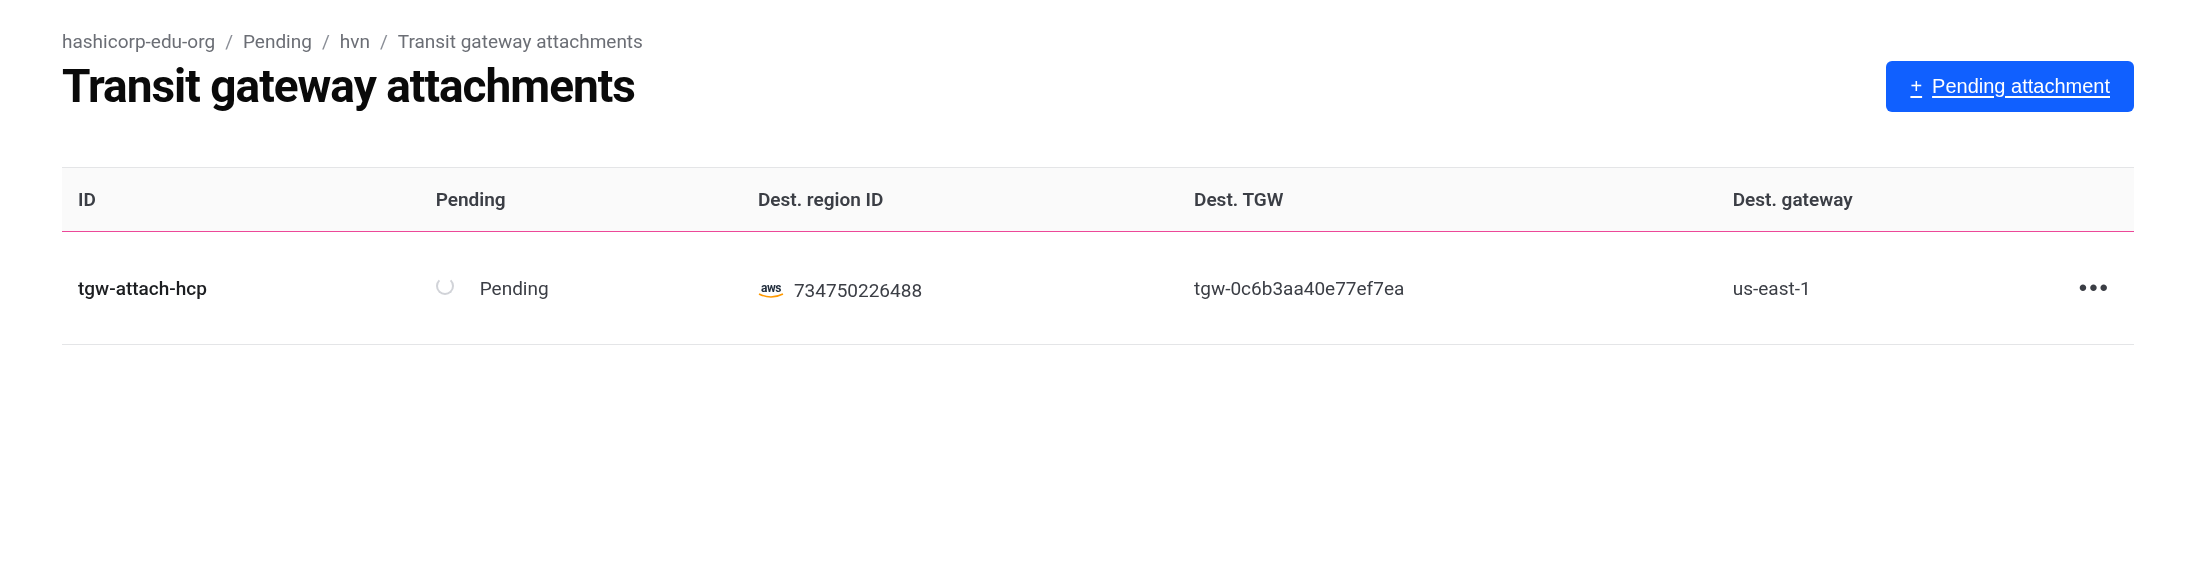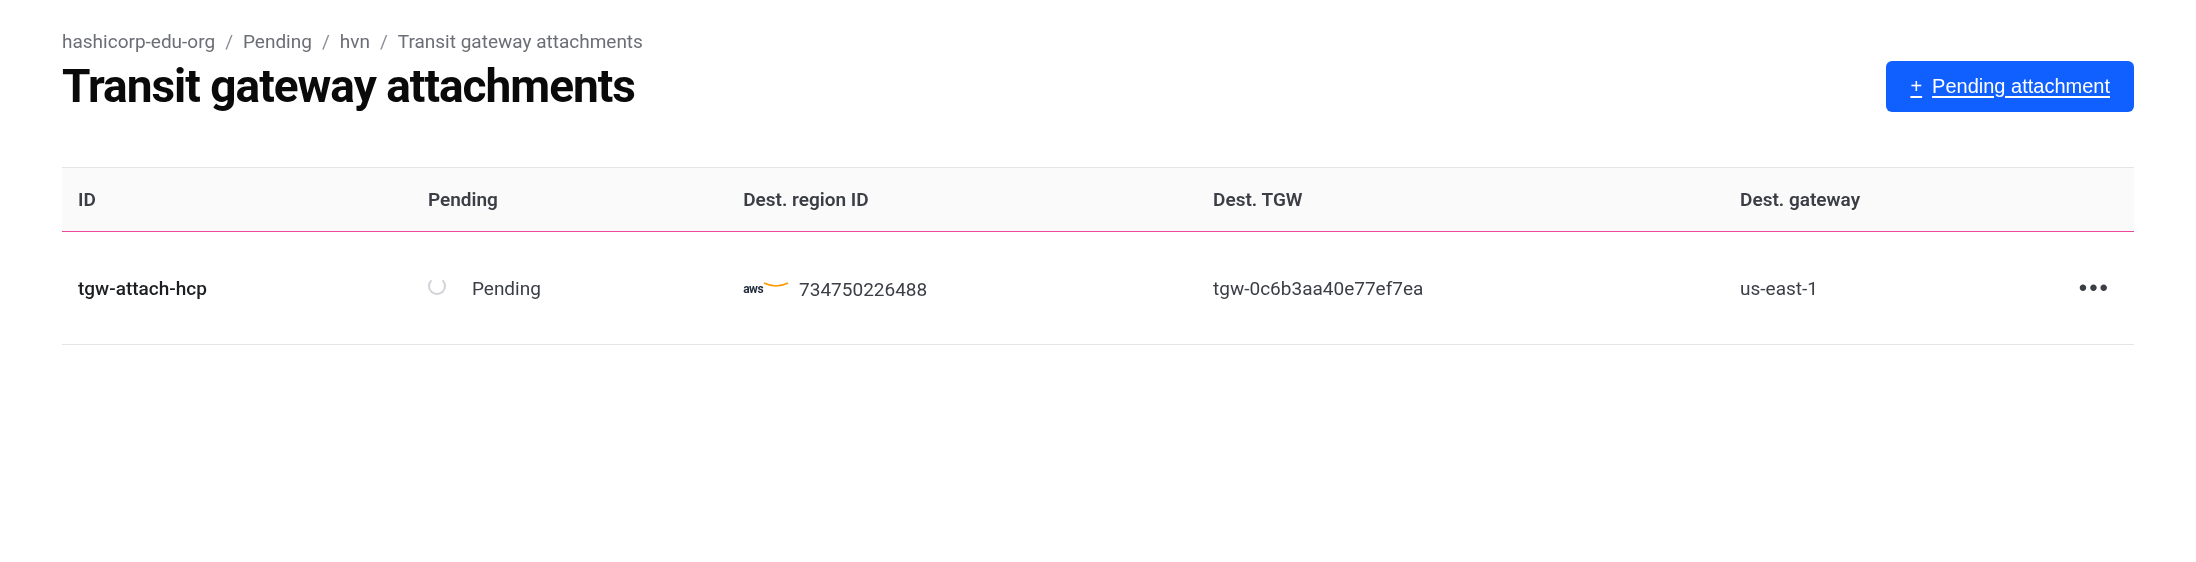--- a/index.html
+++ b/index.html
@@ -107,22 +107,22 @@
       border-top-color: transparent;
       border-radius: 50%;
     }
     .aws-cell {
       display: inline-flex;
       align-items: center;
       gap: 10px;
     }
     .aws-logo {
       display: inline-flex;
-      flex-direction: row;
-      align-items: flex-start;
+      flex-direction: column;
+      align-items: center;
       line-height: 1;
     }
     .aws-text {
       font-size: 12px;
       font-weight: 700;
       color: #232f3e;
       letter-spacing: -0.5px;
     }
     .aws-smile {
       width: 26px;

